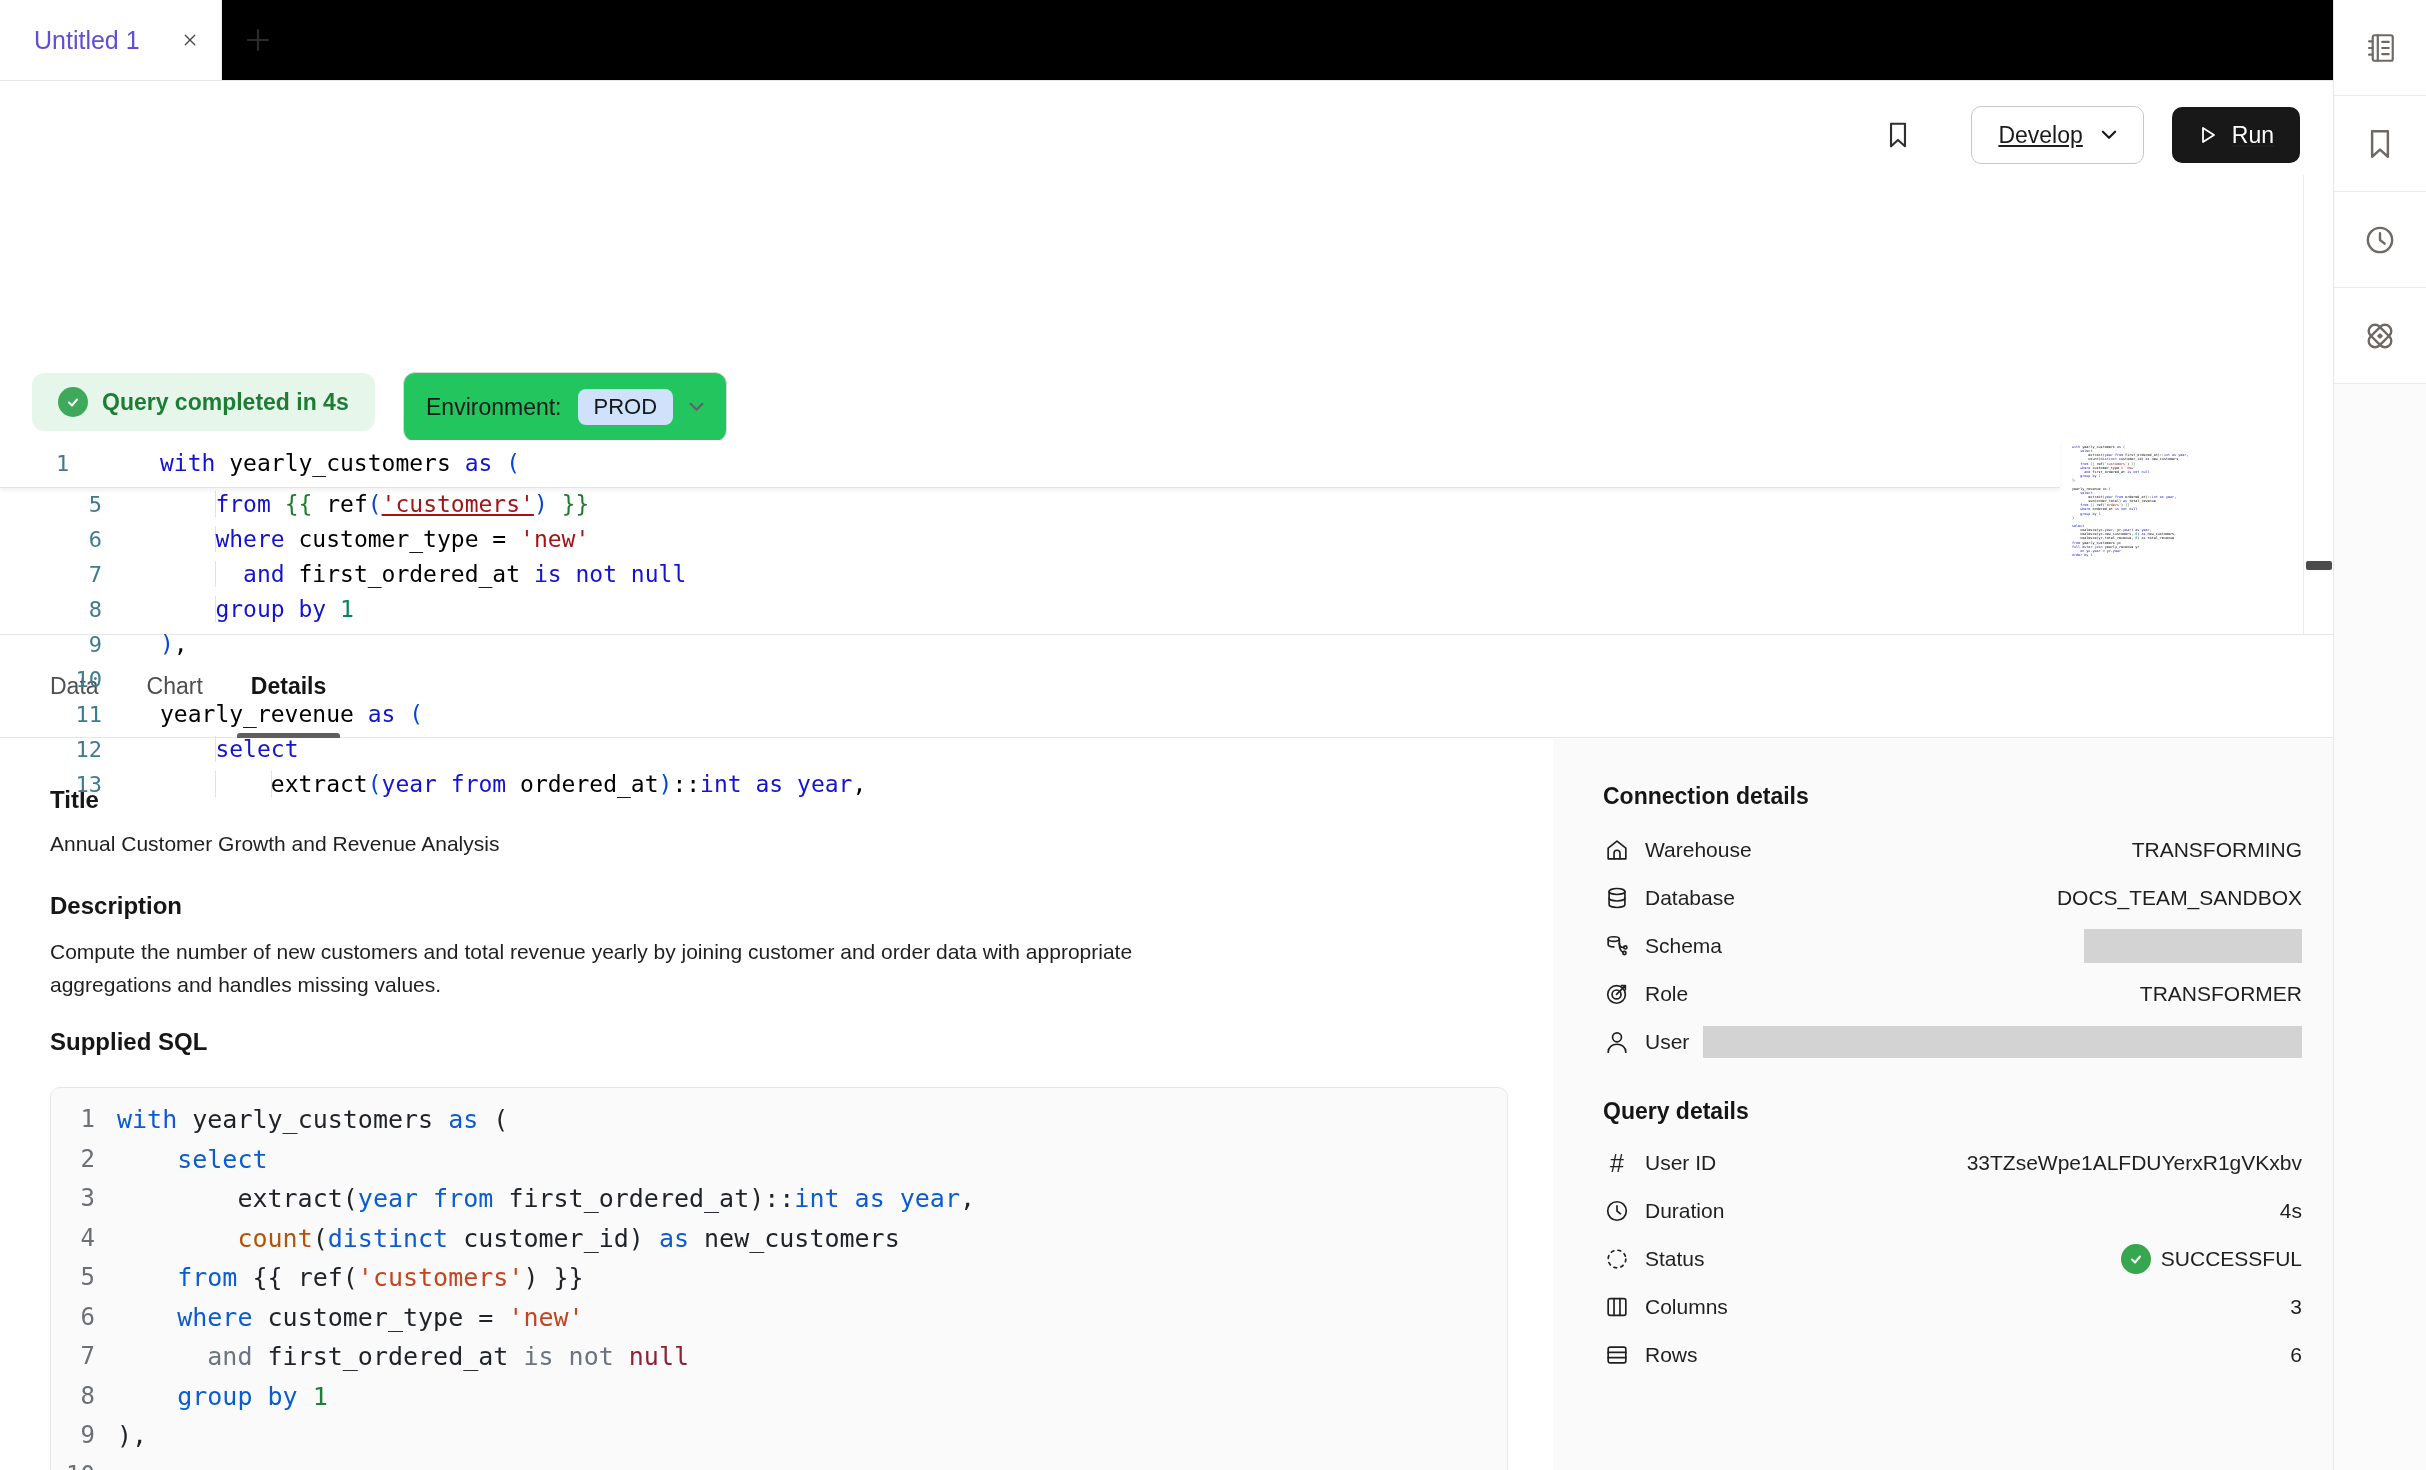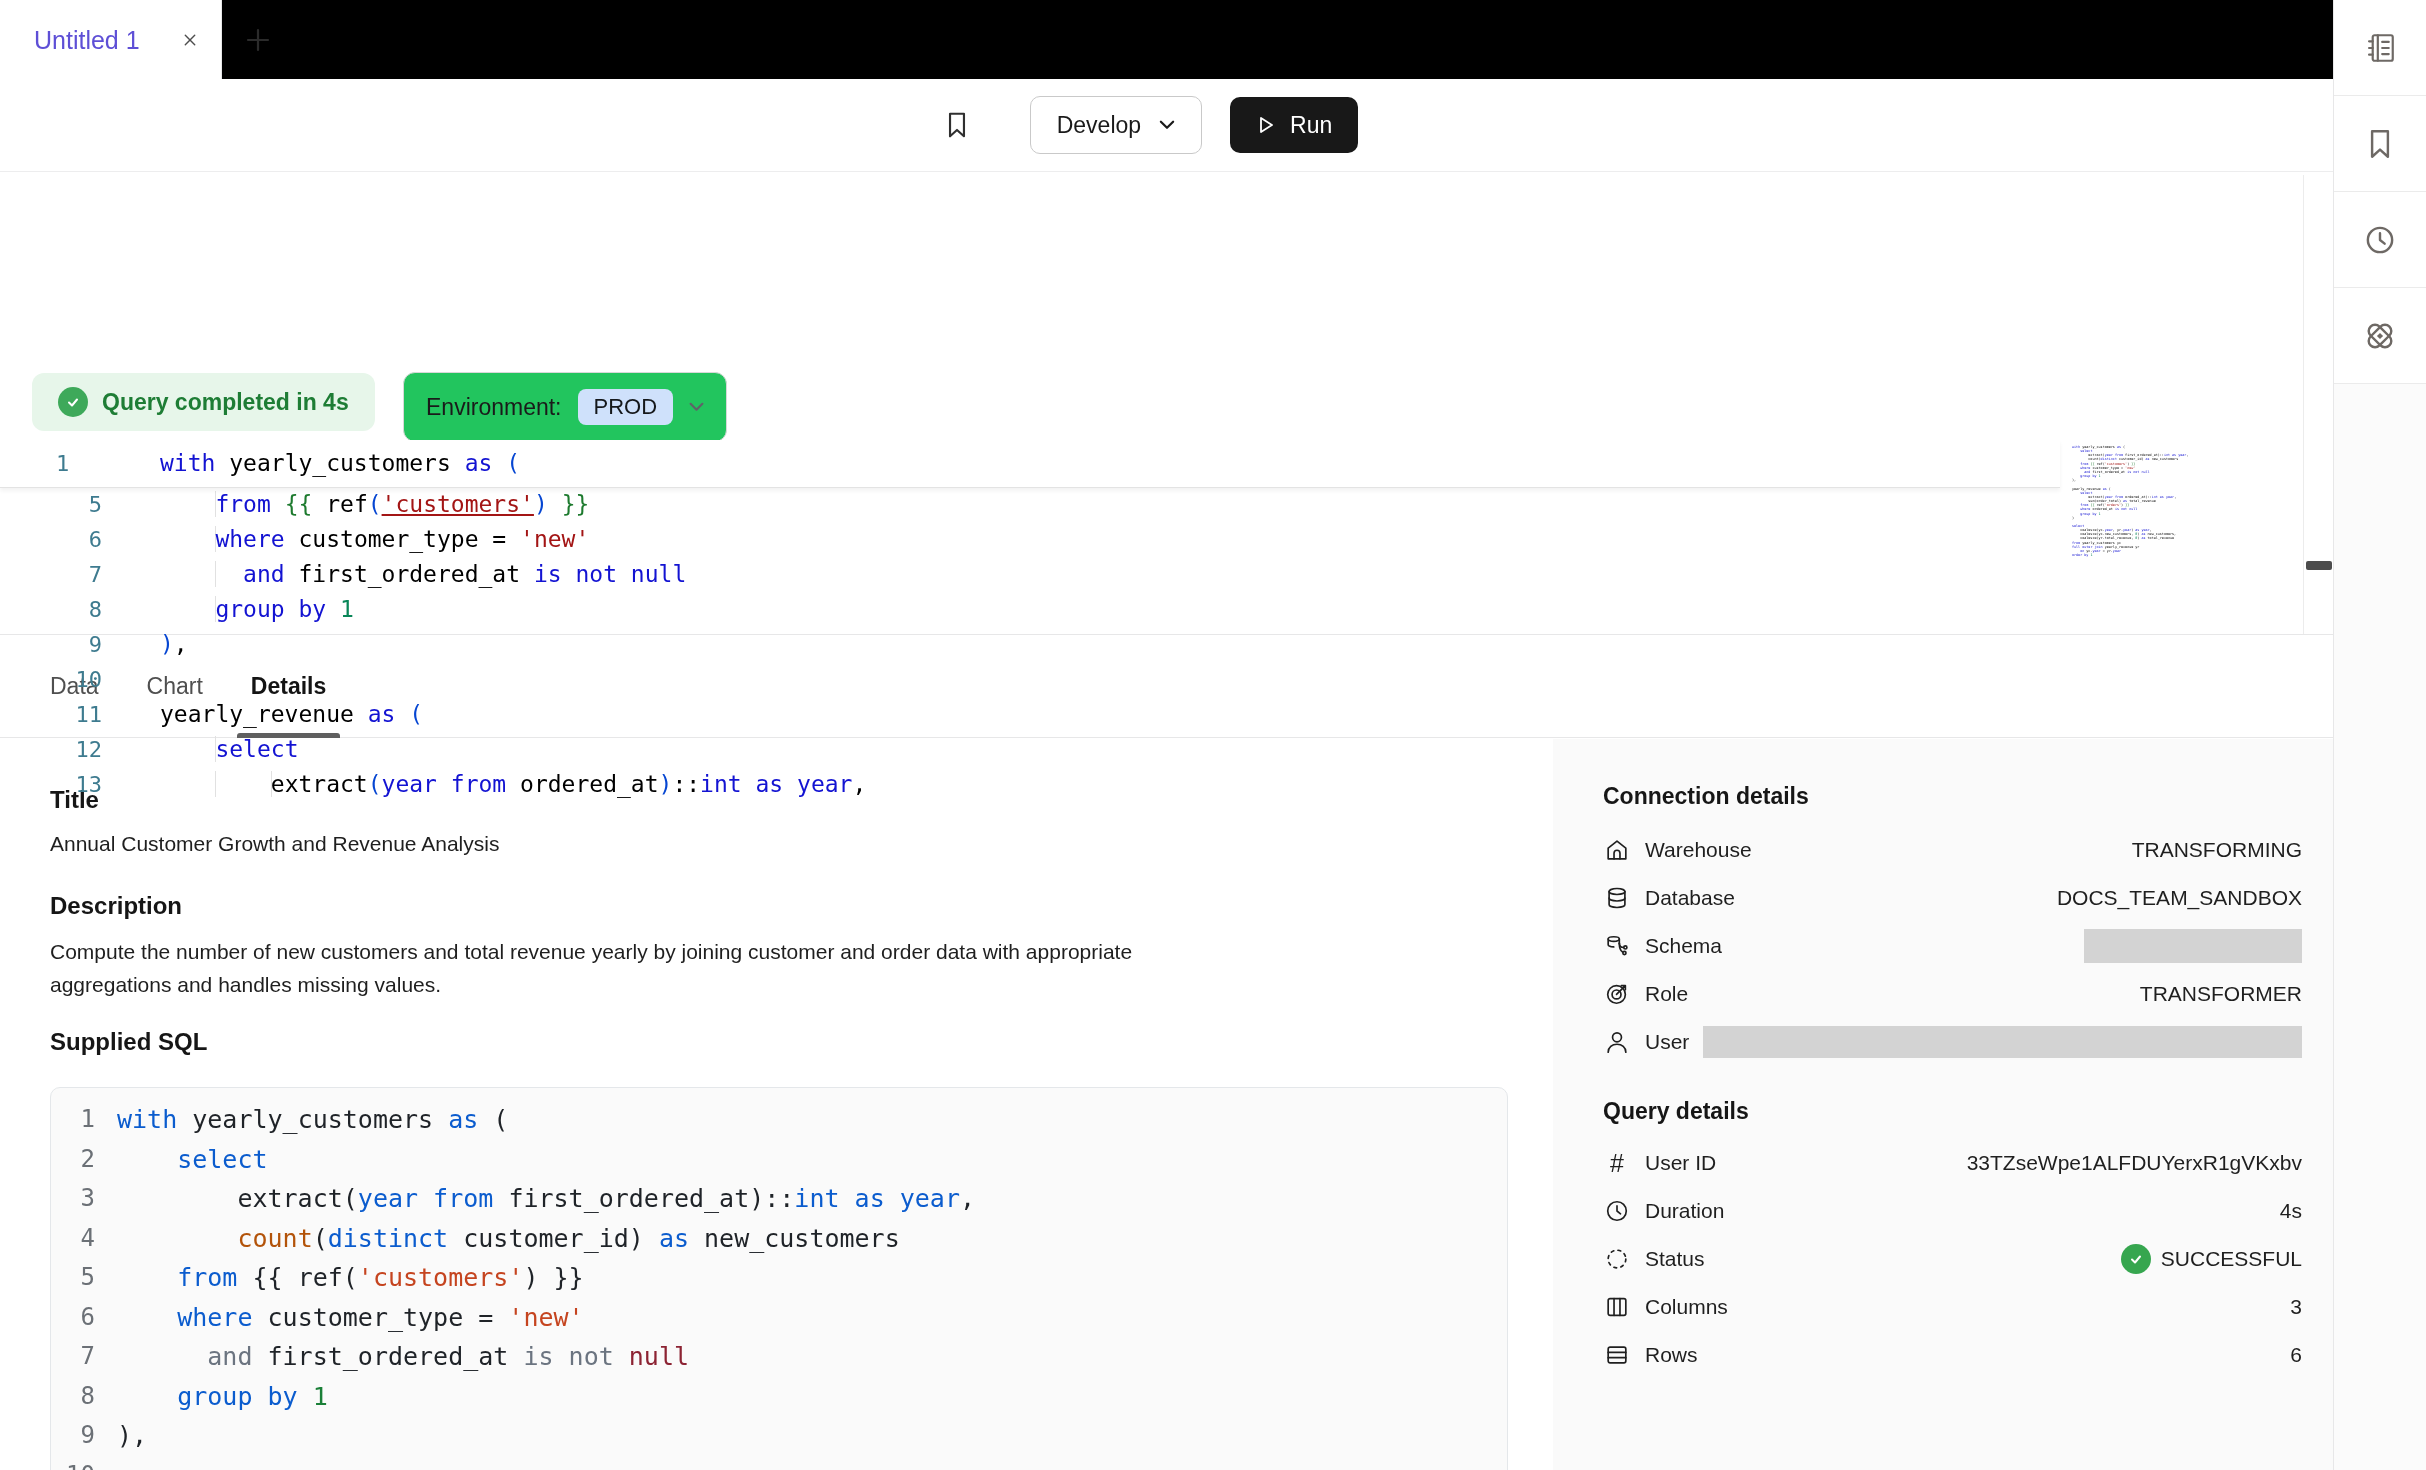--- a/index.html
+++ b/index.html
@@ -11,22 +11,22 @@
 
   
   .tabbar{position:absolute;left:0;top:0;width:2333px;height:80px;background:#000000;border-bottom:1px solid #e7e7e8;}
   .doc-tab{position:absolute;left:0;top:0;width:222px;height:80px;border-right:1px solid #e7e7e8;
            display:flex;align-items:center;box-sizing:border-box;padding:0 20px 0 34px;background:#fff;cursor:pointer}
   .doc-tab-label{font-size:25px;color:#5e4fd6;}
   .doc-tab-close{margin-left:auto;color:#4d4d4d}
   .newtab{position:absolute;left:240px;top:22px;width:36px;height:36px;display:flex;align-items:center;justify-content:center;color:#2b2b2b;cursor:pointer}
 
   
-  .toolbar{position:absolute;left:0;top:79px;width:2333px;height:93px;background:#fff;border-bottom:1px solid #ededee;
-           display:flex;align-items:center;justify-content:center;gap:28px;box-sizing:border-box;padding-right:33px;}
+  .toolbar{position:absolute;left:0;top:89px;width:2333px;height:93px;background:#fff;border-bottom:1px solid #ededee;
+           display:flex;align-items:center;justify-content:flex-end;gap:28px;box-sizing:border-box;padding-right:33px;text-decoration:underline;}
   .bm-btn{color:#2f2f2f;margin-right:30px;cursor:pointer}
   .develop-btn{height:56px;display:flex;align-items:center;gap:18px;padding:0 26px;border:1px solid #c9c9c9;
                border-radius:10px;background:#fff;font-size:23px;color:#1a1a1a;cursor:pointer}
   .run-btn{height:56px;display:flex;align-items:center;gap:14px;padding:0 26px;border-radius:10px;
            background:#181818;color:#fff;font-size:23px;cursor:pointer}
 
   
   .editor{position:absolute;left:0;top:175px;width:2333px;height:459px;background:#fff;}
   .pill{position:absolute;left:32px;top:198px;height:58px;background:#e7f6ea;border-radius:12px;
         display:flex;align-items:center;gap:14px;padding:0 26px;}

